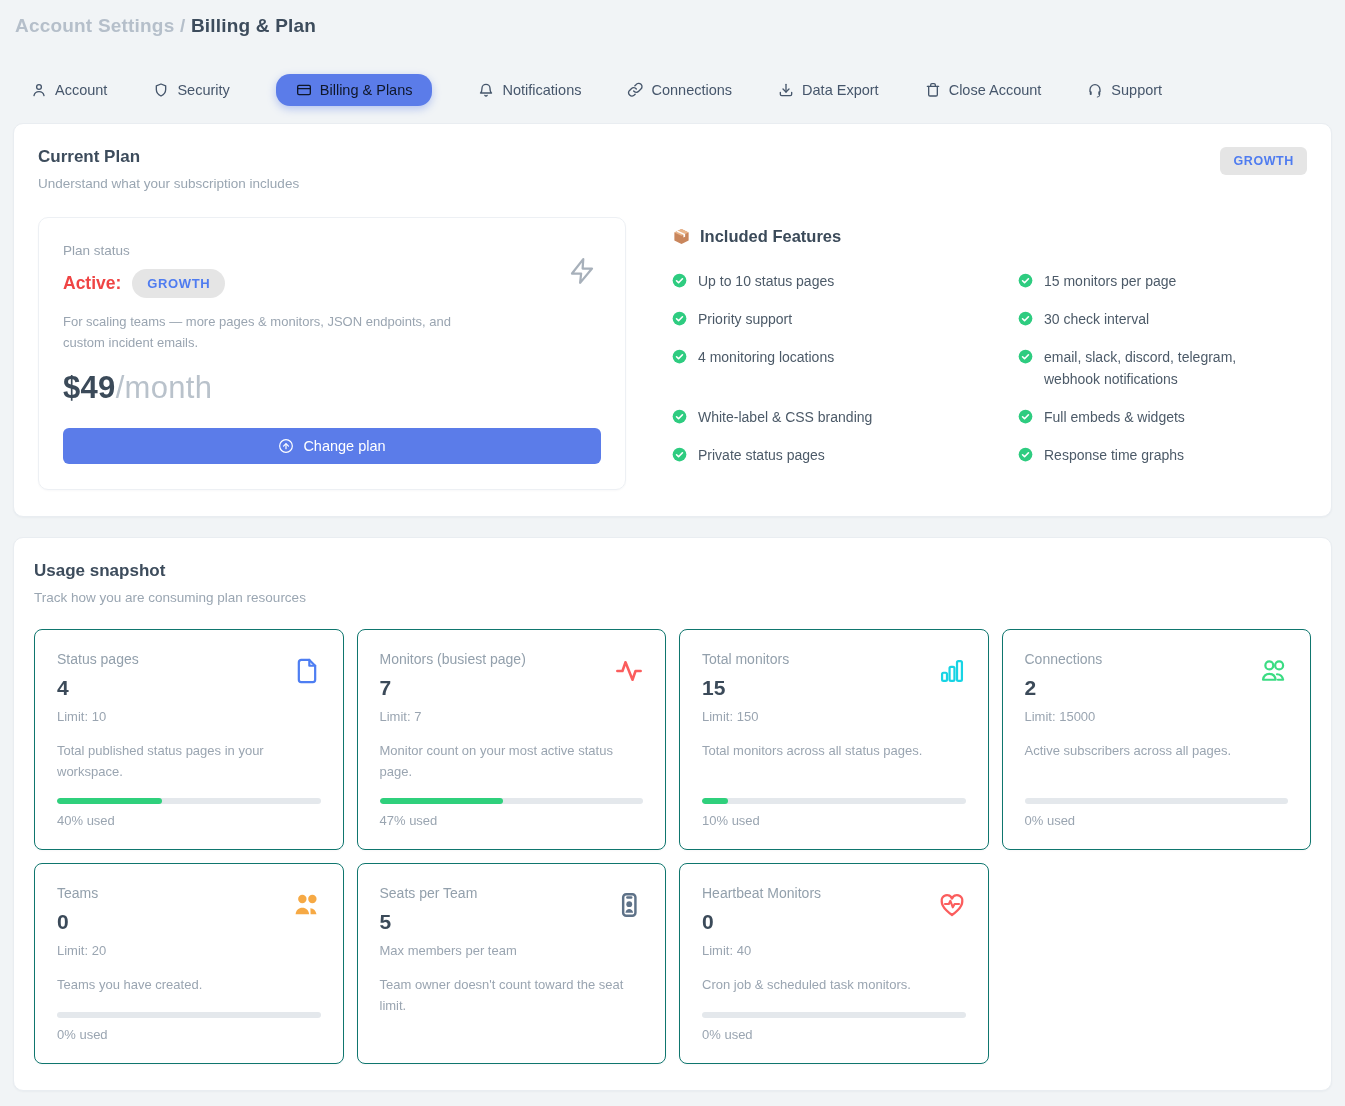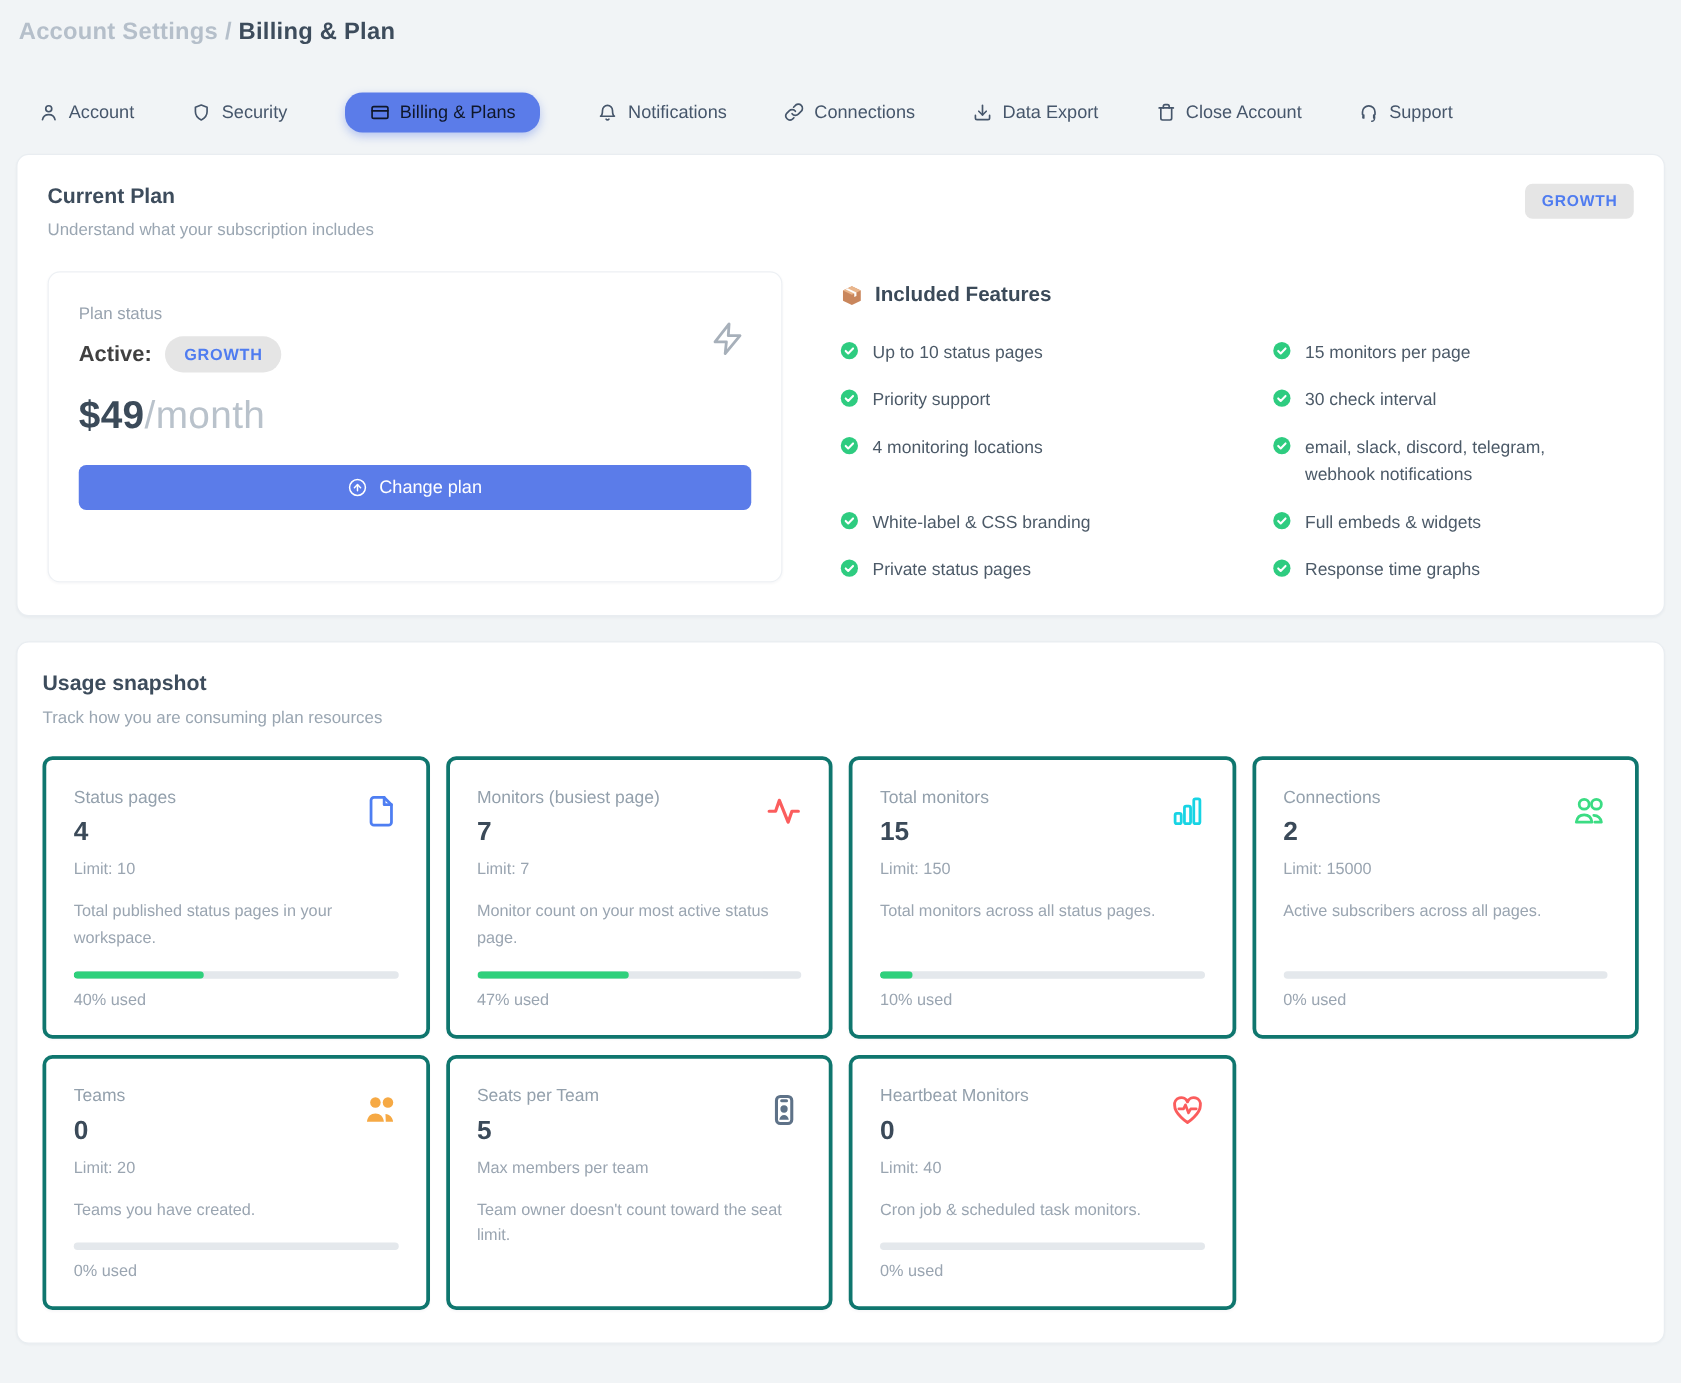--- a/index.html
+++ b/index.html
@@ -32,41 +32,41 @@
   .plan-card { margin-top: 17px; padding: 23px 24px 26px; }
   .plan-head { display: flex; justify-content: space-between; align-items: flex-start; }
   .pill { background: #e5e5e5; color: #4f7cf0; font-size: 12.5px; font-weight: 600; padding: 7px 13px; border-radius: 6px; letter-spacing: .6px; }
   .pill.capsule { border-radius: 999px; font-size: 13px; padding: 7px 15px; }
   .plan-body { display: flex; margin-top: 26px; }
   .plan-status-box { width: 588px; border: 1px solid #edf0f4; border-radius: 10px; padding: 25px 24px; position: relative; box-shadow: 0 1px 2px rgba(16,42,67,.03); }
   .zap { position: absolute; top: 36px; right: 28px; color: #a7b0ba; }
   .zap svg { width: 30px; height: 34px; }
   .ps-label { font-size: 13.5px; color: #98a3af; }
   .ps-active-row { display: flex; align-items: center; gap: 11px; margin-top: 11px; }
-  .ps-active { font-size: 17.5px; font-weight: 700; color: #404040; }
+  .ps-active { font-size: 17.5px; font-weight: 700; color: #ef4444; }
   .ps-desc { margin-top: 13px; font-size: 13px; color: #9aa5b1; line-height: 1.65; max-width: 430px; }
   .price { margin-top: 16px; font-size: 31px; letter-spacing: .3px; }
   .price .amount { font-weight: 700; color: #3b4a59; }
   .price .period { color: #b9c2cb; font-weight: 400; }
   .change-btn { margin-top: 22px; width: 100%; background: #5b7ce9; border: none; color: #fff; font-size: 14.5px; padding: 10px 0; border-radius: 6px; display: flex; gap: 9px; justify-content: center; align-items: center; cursor: pointer; font-family: "Liberation Sans", sans-serif; }
   .change-btn svg { width: 16px; height: 16px; }
 
   
   .features { flex: 1; padding-left: 46px; padding-top: 10px; }
   .features-title { display: flex; gap: 9px; align-items: center; font-size: 16.5px; font-weight: 700; color: #3b4a59; }
   .features-title .pkg svg { width: 19px; height: 19px; display: block; }
   .features-grid { margin-top: 24px; display: grid; grid-template-columns: 346px 1fr; row-gap: 16px; }
   .feature { display: flex; gap: 11px; font-size: 14px; color: #4c5a68; line-height: 22px; align-items: flex-start; padding-right: 40px; }
   .feature .check { flex: none; margin-top: 3px; color: #2ecc80; }
   .feature .check svg { width: 15px; height: 15px; display: block; }
 
   
   .usage-card { margin-top: 20px; padding: 23px 20px 26px; }
   .usage-grid { margin-top: 24px; display: grid; grid-template-columns: repeat(4, 1fr); gap: 13px; }
-  .stat { border: 3px solid #0f766e; border-radius: 8px; padding: 21px 22px; position: relative; display: flex; flex-direction: column; min-height: 212px; box-shadow: 0 1px 2px rgba(16,42,67,.03); background: #fff; }
+  .stat { border: 1px solid #0f766e; border-radius: 8px; padding: 21px 22px; position: relative; display: flex; flex-direction: column; min-height: 212px; box-shadow: 0 1px 2px rgba(16,42,67,.03); background: #fff; }
   .stat.short { min-height: 190px; }
   .stat-label { font-size: 14px; color: #93a0ac; padding-right: 50px; }
   .stat-value { font-size: 21px; font-weight: 700; color: #3b4a59; margin-top: 9px; }
   .stat-limit { font-size: 13px; color: #9aa5b1; margin-top: 9px; }
   .stat-desc { font-size: 13px; color: #9aa5b1; line-height: 1.6; margin-top: 17px; padding-right: 6px; }
   .stat-icon { position: absolute; top: 27px; right: 22px; }
   .stat-icon svg { width: 28px; height: 28px; display: block; }
   .bar-group { margin-top: auto; padding-top: 16px; }
   .bar { height: 6px; background: #e4e8ec; border-radius: 3px; overflow: hidden; }
   .bar-fill { height: 100%; background: #2fd07c; border-radius: 3px; }
@@ -166,20 +166,21 @@
   <div class="plan-body">
     <div class="plan-status-box">
       <span class="zap" id="zap-icon"><svg viewBox="0 0 24 24" fill="none" stroke="currentColor" stroke-width="1.8" stroke-linecap="round" stroke-linejoin="round">
             <polygon points="13 2.5 4 14 11.3 14 10.5 21.5 20 10 12.5 10 13 2.5"></polygon>
           </svg></span>
       <div class="ps-label">Plan status</div>
       <div class="ps-active-row">
         <span class="ps-active">Active:</span>
         <span class="pill capsule">GROWTH</span>
       </div>
+      <div class="ps-desc">For scaling teams — more pages &amp; monitors, JSON endpoints, and custom incident emails.</div>
       <div class="price">
         <span class="amount">$49</span><span class="period">/month</span>
       </div>
       <button class="change-btn">
         <span id="btn-icon" style="display:inline-flex;">
             <svg viewBox="0 0 24 24" fill="none" stroke="currentColor" stroke-width="1.8" stroke-linecap="round" stroke-linejoin="round">
               <circle cx="12" cy="12" r="9.5"></circle>
               <polyline points="8.3 12.2 12 8.5 15.7 12.2"></polyline>
               <line x1="12" y1="9" x2="12" y2="16"></line>
             </svg>

